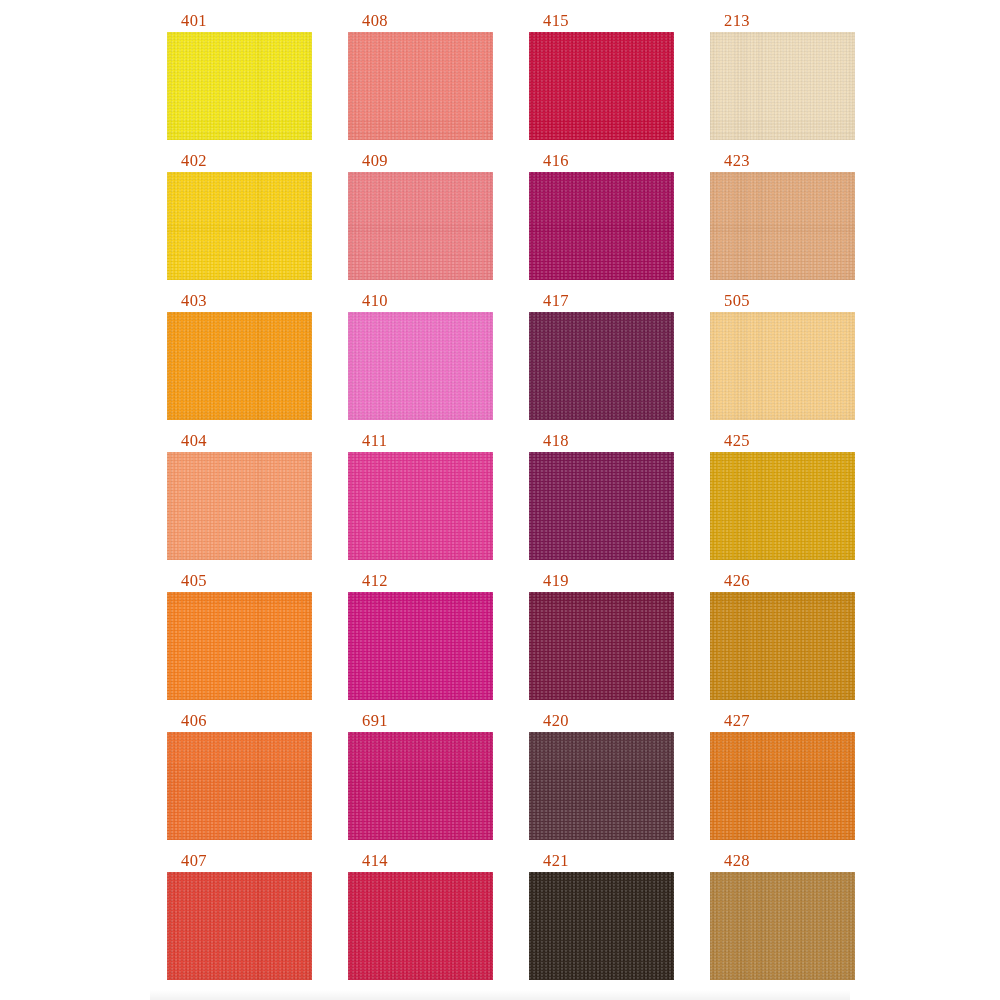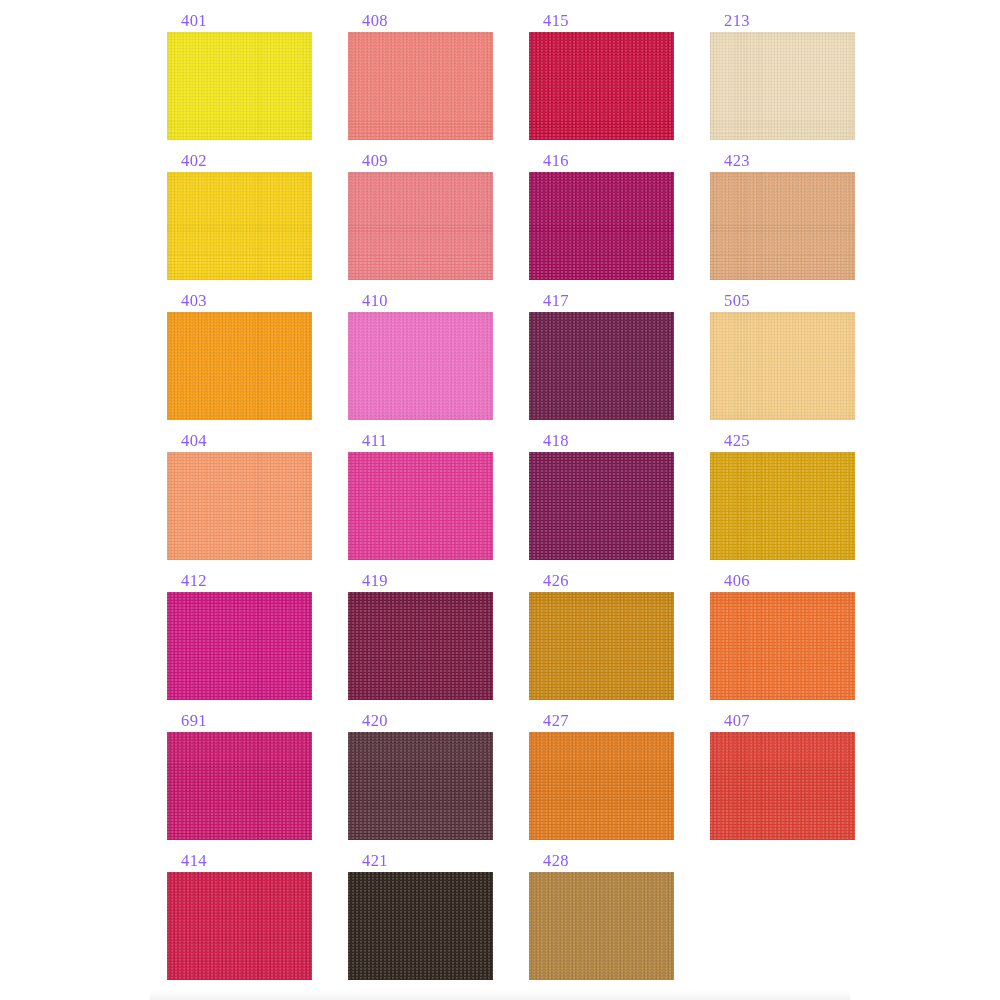--- a/index.html
+++ b/index.html
@@ -43,21 +43,21 @@
     width: 145px;
     height: 140px;
   }
 
   .swatch-label {
     position: absolute;
     left: 14px;
     top: 4px;
     font-size: 16.5px;
     line-height: 18px;
-    color: #8b5cf6;
+    color: #c2410c;
     letter-spacing: 0.4px;
     font-family: "Liberation Serif", "DejaVu Serif", serif;
     white-space: nowrap;
     user-select: none;
   }
 
   .swatch-chip {
     position: absolute;
     left: 0;
     top: 24px;
@@ -155,20 +155,24 @@
       </div>
       <div class="swatch-cell">
         <div class="swatch-label">418</div>
         <div class="swatch-chip" style="background-color: rgb(122, 23, 80);"></div>
       </div>
       <div class="swatch-cell">
         <div class="swatch-label">425</div>
         <div class="swatch-chip" style="background-color: rgb(219, 164, 12);"></div>
       </div>
       <div class="swatch-cell">
+        <div class="swatch-label">405</div>
+        <div class="swatch-chip" style="background-color: rgb(249, 129, 32);"></div>
+      </div>
+      <div class="swatch-cell">
         <div class="swatch-label">412</div>
         <div class="swatch-chip" style="background-color: rgb(207, 21, 128);"></div>
       </div>
       <div class="swatch-cell">
         <div class="swatch-label">419</div>
         <div class="swatch-chip" style="background-color: rgb(118, 24, 63);"></div>
       </div>
       <div class="swatch-cell">
         <div class="swatch-label">426</div>
         <div class="swatch-chip" style="background-color: rgb(201, 135, 17);"></div>

